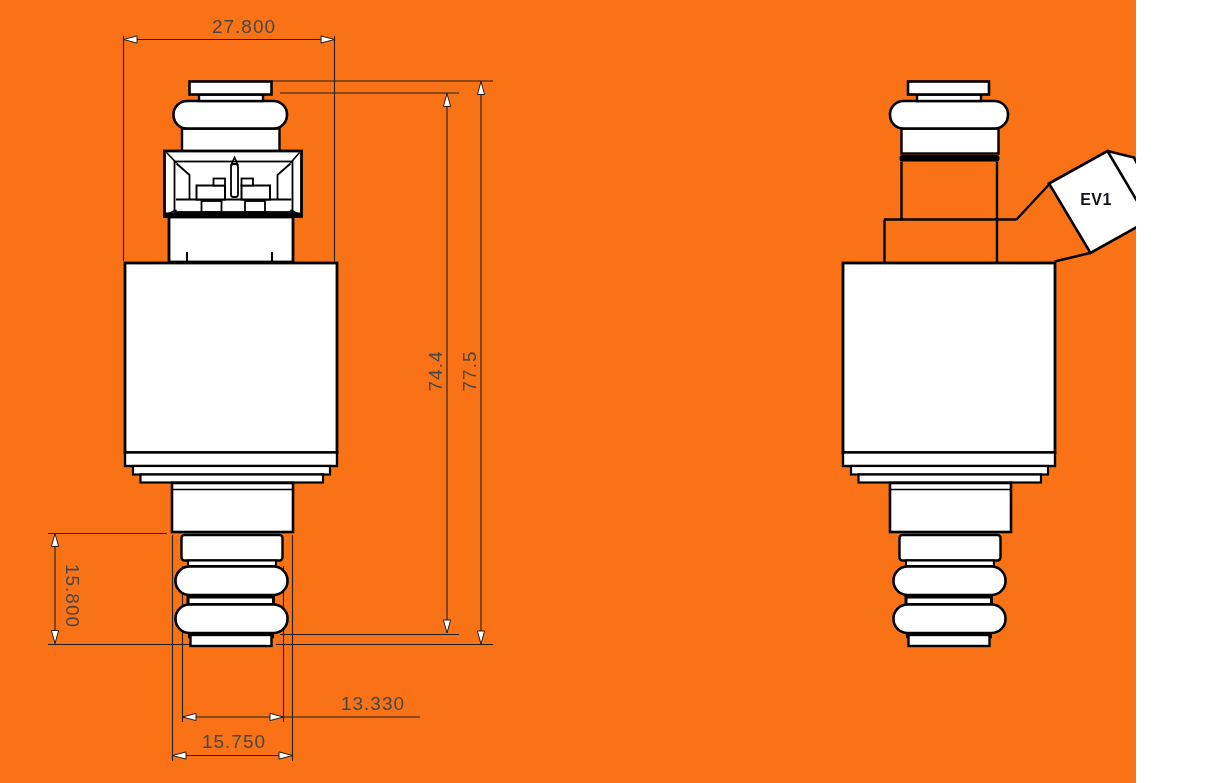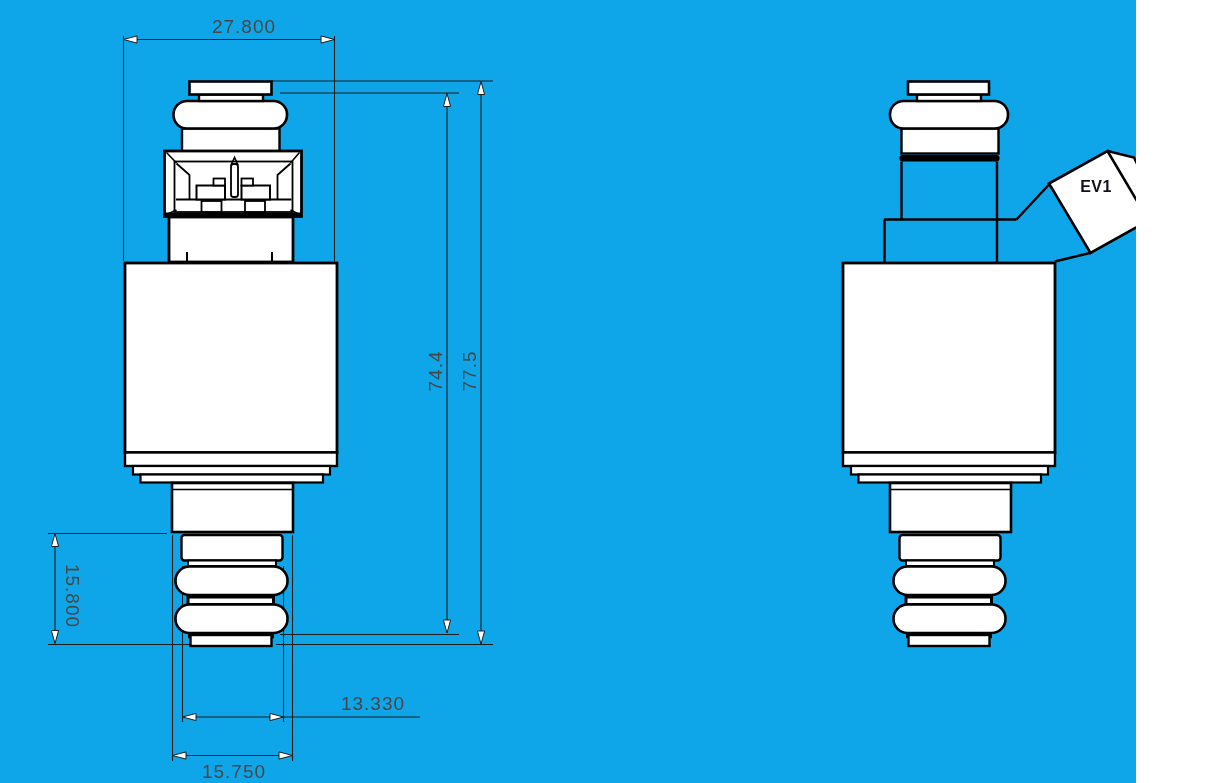--- a/index.html
+++ b/index.html
@@ -1,17 +1,17 @@
 <!DOCTYPE html>
 <html><head>
 <meta charset="utf-8">
 <style>
   html,body{margin:0;padding:0;background:#fff;}
   #canvas{
-    position:relative;width:1136px;height:783px;background:#0ea5e9;
+    position:relative;width:1136px;height:783px;background:#f97316;
     font-family:"Liberation Sans",sans-serif;overflow:hidden;
   }
   #drawing{position:absolute;left:0;top:0;}
   .lbl{
     position:absolute;white-space:nowrap;
     font-size:19px;letter-spacing:1px;color:#474747;
     transform:translate(-50%,-50%);
   }
   .rotm90{transform:translate(-50%,-50%) rotate(-90deg);}
   .rot90{transform:translate(-50%,-50%) rotate(90deg);}
@@ -153,17 +153,17 @@
 <div class="lbl" style="left:244px;top:27px">27.800</div>
 
 <div class="lbl rotm90" style="left:436px;top:371px">74.4</div>
 
 <div class="lbl rotm90" style="left:470px;top:371px">77.5</div>
 
 <div class="lbl rot90" style="left:72px;top:596px">15.800</div>
 
 <div class="lbl" style="left:373px;top:704px">13.330</div>
 
-<div class="lbl" style="left:234px;top:772px">15.750</div>
+<div class="lbl" style="left:234px;top:742px">15.750</div>
 
-<div class="lbl ev1" style="left:1096px;top:187px">EV1</div>
+<div class="lbl ev1" style="left:1096px;top:200px">EV1</div>
 
 </div>
 
 </body></html>

